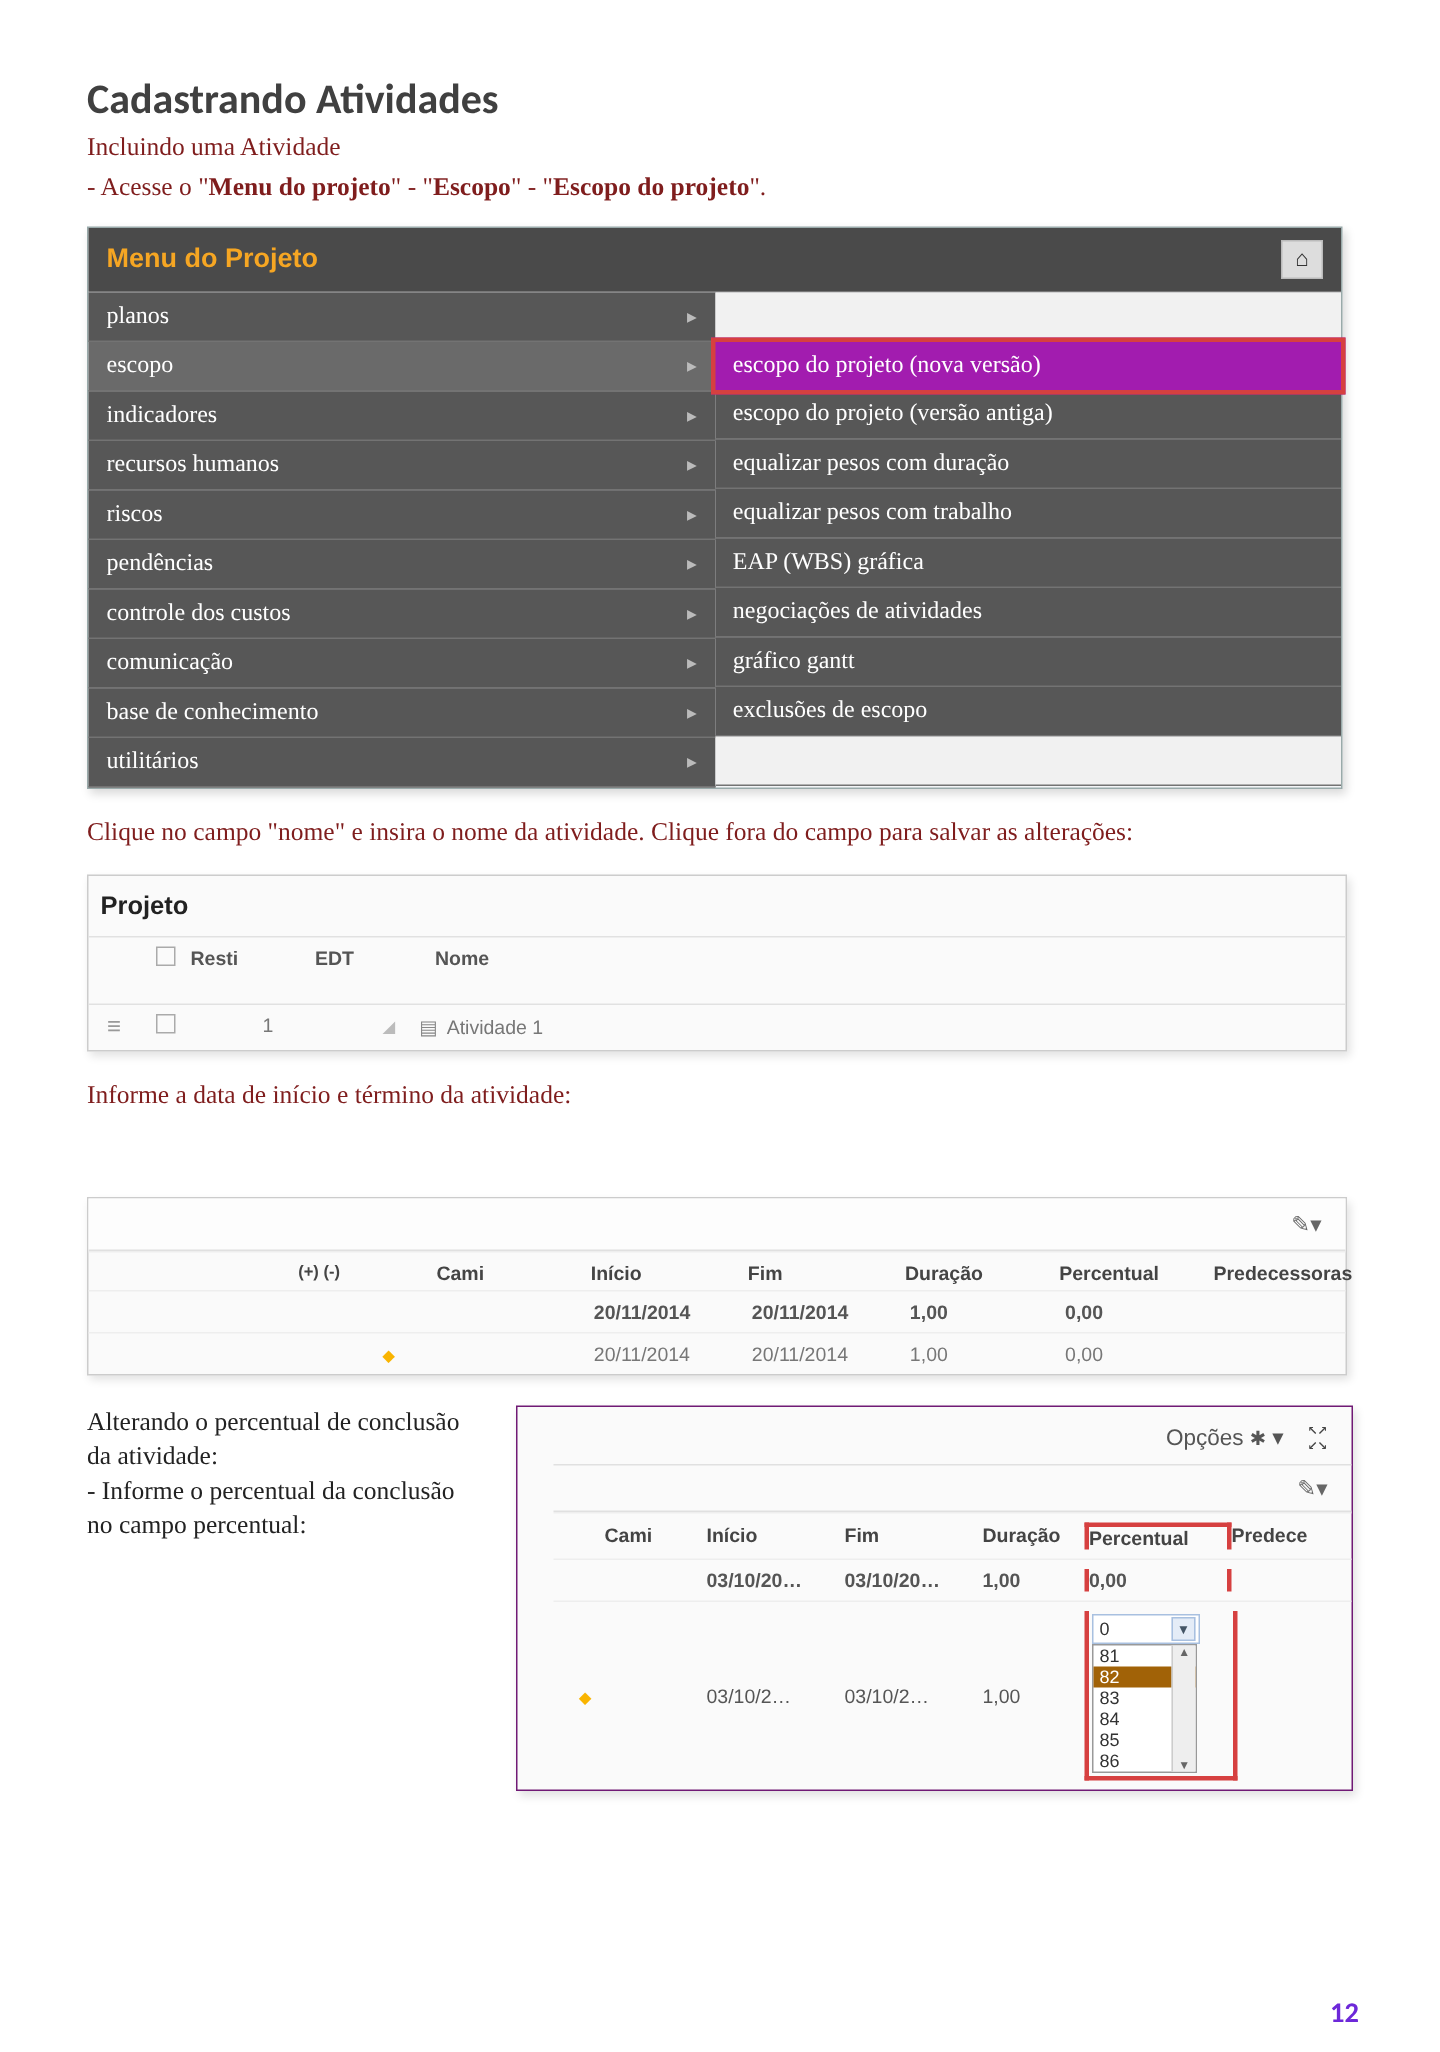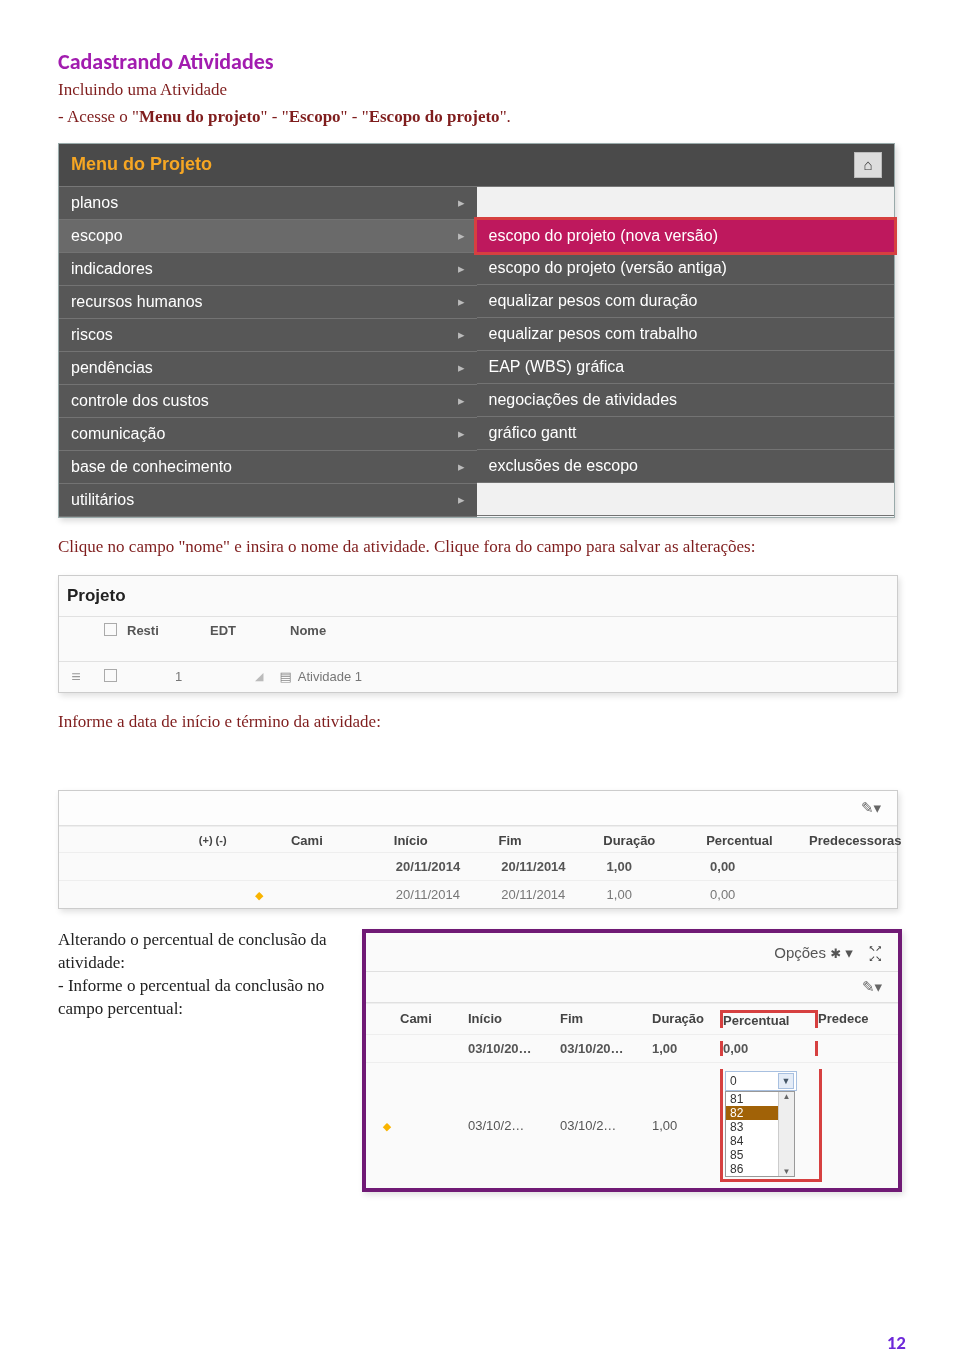--- a/index.html
+++ b/index.html
@@ -11,22 +11,22 @@
     color: #333;
   }
   .page {
     padding: 48px 58px 20px 58px;
     box-sizing: border-box;
     width: 960px;
     min-height: 1368px;
     position: relative;
   }
   h1.title {
-    color: #a21caf;
-    font-size: 22px;
+    color: #404040;
+    font-size: 28px;
     margin: 0 0 4px 0;
     font-weight: bold;
     font-family: Calibri, Arial, sans-serif;
   }
   .intro, .para {
     font-size: 17px;
     margin: 0 0 4px 0;
     line-height: 1.35;
     color: #7f1d1d;
   }
@@ -62,36 +62,36 @@
   .menu-columns {
     display: flex;
     border-top: 1px solid #777;
   }
   .menu-col {
     flex: 1;
   }
   .menu-row {
     background: #575757;
     color: #fff;
-    font-family: Liberation Sans, sans-serif;
+    font-family: Liberation Serif, serif;
     font-size: 16px;
     padding: 6px 12px;
     border-bottom: 1px solid #737373;
     display: flex;
     justify-content: space-between;
     align-items: center;
     height: 20px;
   }
   .menu-row .arrow {
     font-size: 13px;
     color: #bbb;
   }
   .menu-row.highlight {
     border: 3px solid #d64040;
-    background: #be185d;
+    background: #a21caf;
     margin: -3px;
     position: relative;
     z-index: 2;
   }
   .menu-row.ghost {
     background: #6a6a6a;
   }
   .menu-row.empty-right { background: #f1f1f1; height: 20px; }
 
   
@@ -104,21 +104,20 @@
     background: #fafafa;
   }
   .table-title {
     font-size: 17px;
     font-weight: bold;
     padding: 10px 8px;
     color: #222;
   }
   .table-head, .table-row {
     display: flex;
-    align-items: center;
     border-top: 1px solid #e1e1e1;
     font-size: 13px;
     color: #555;
   }
   .table-head { font-weight: bold; padding: 6px 0 22px 0; }
   .table-row { padding: 6px 0; color: #777; }
   .cell-drag { width: 34px; text-align: center; color: #999; font-size: 16px; }
   .cell-check { width: 34px; text-align: center; }
   .cell-edt { width: 80px; padding-left: 4px; }
   .cell-nome { flex: 1; display: flex; align-items: center; gap: 6px; }
@@ -173,26 +172,27 @@
     gap: 20px;
   }
   .percent-text {
     width: 320px;
     font-size: 17px;
     line-height: 1.35;
     color: #222;
   }
   .percent-shot {
     flex: 1;
-    border: 4px solid #701a75;
+    border: 1px solid #701a75;
     box-shadow: 2px 3px 6px rgba(0,0,0,0.12);
     font-family: Arial, sans-serif;
     font-size: 13px;
     color: #555;
     background: #fafafa;
+    padding-left: 24px;
   }
   .opt-bar {
     display: flex;
     justify-content: flex-end;
     align-items: center;
     gap: 16px;
     padding: 10px 16px 8px 16px;
     font-size: 15px;
     color: #555;
   }

